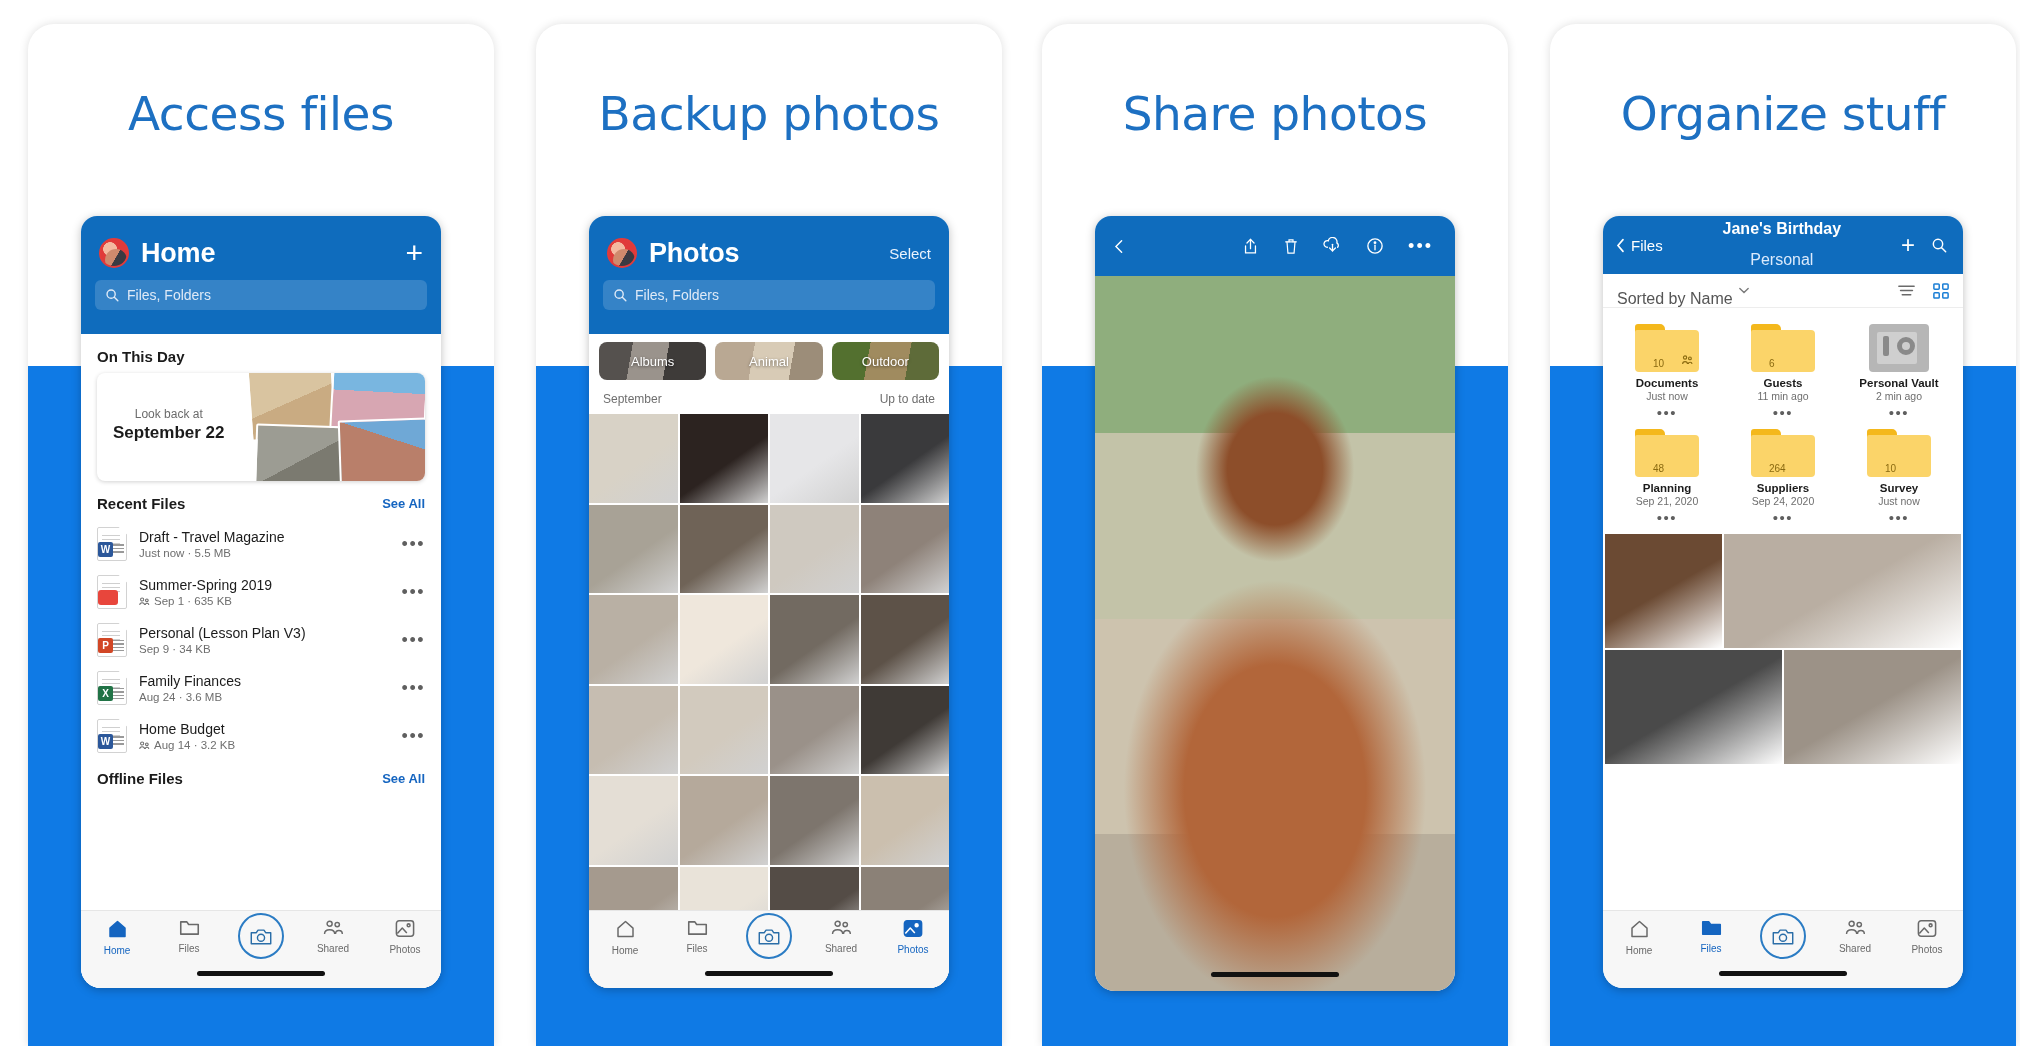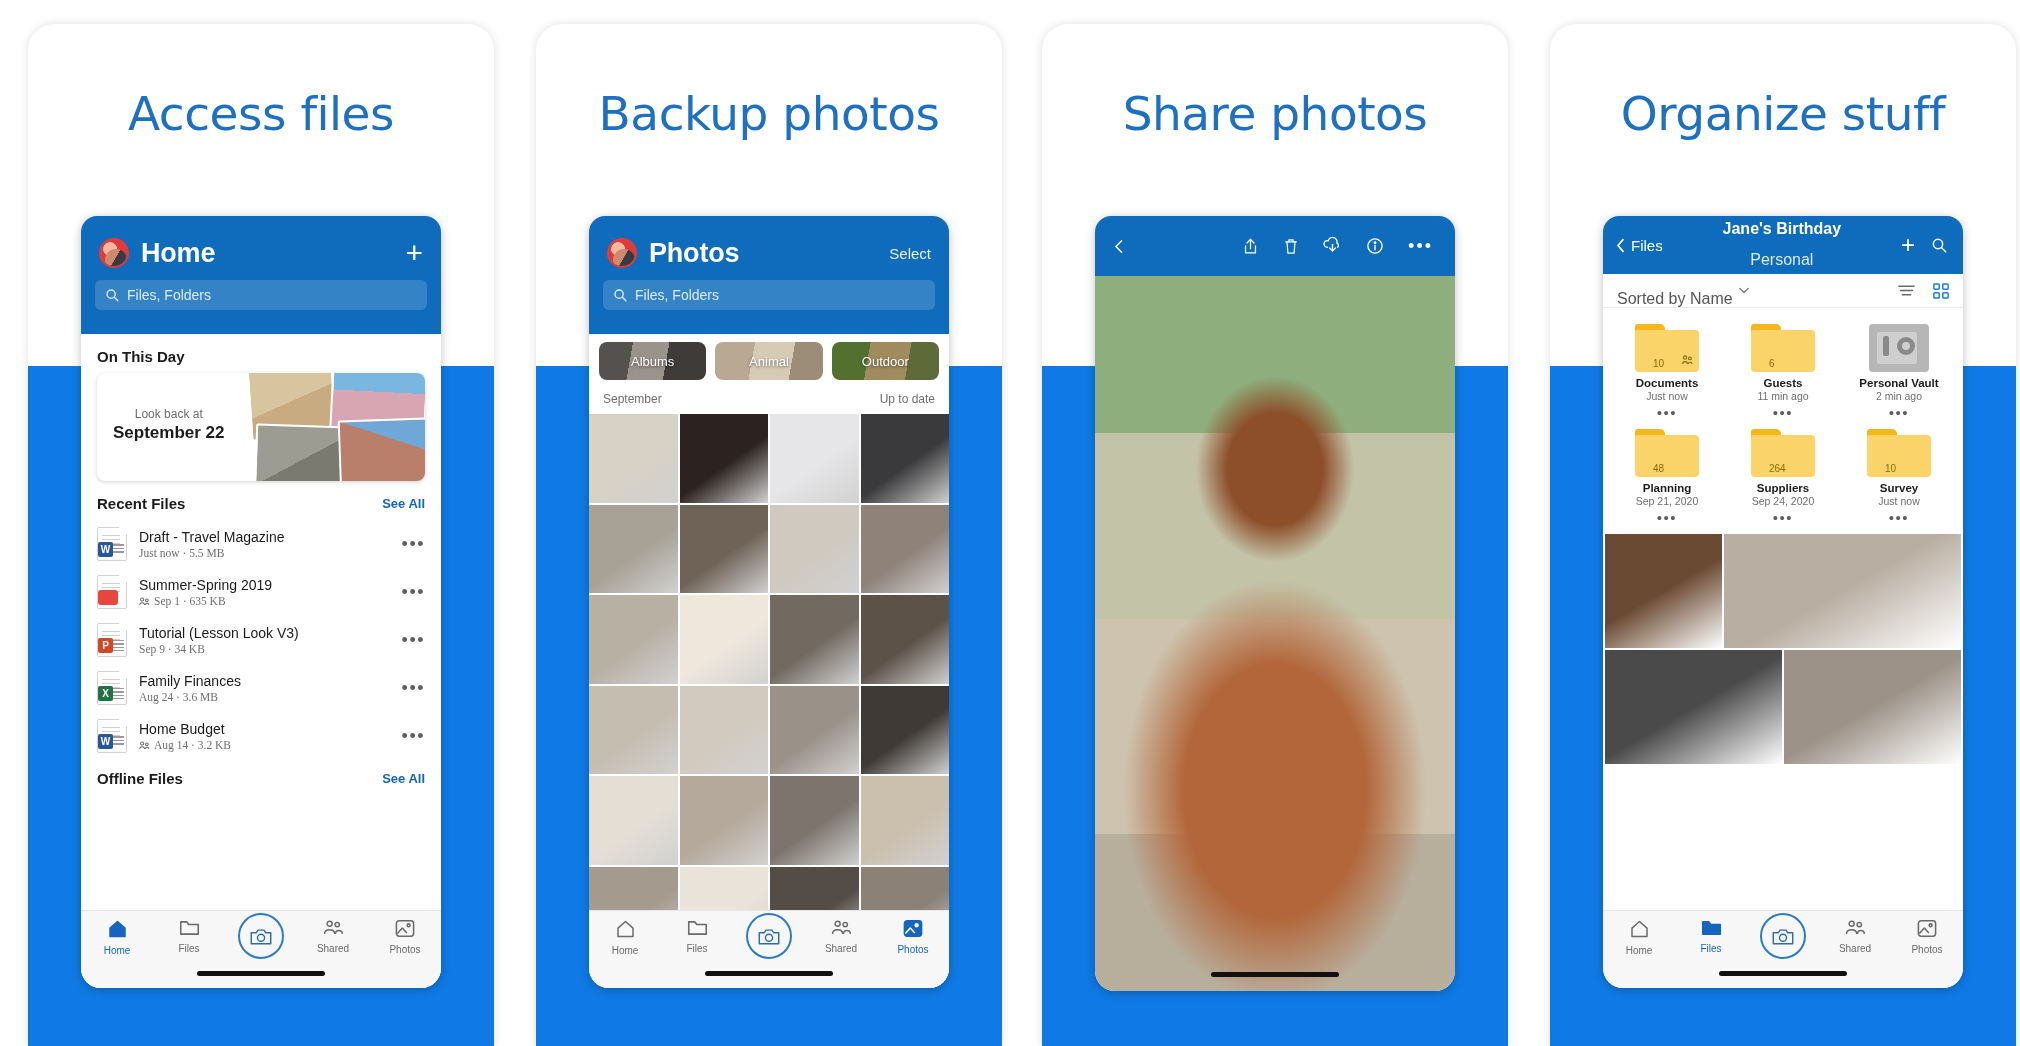--- a/index.html
+++ b/index.html
@@ -119,21 +119,21 @@
     background: repeating-linear-gradient(#9a9a9a 0 1.5px, transparent 1.5px 3.5px); }
   .fi.word .badge { background:#2b579a; }
   .fi.excel .badge { background:#217346; }
   .fi.ppt .badge { background:#d24726; }
   .fi.pdf .badge { background:#e8463c; width: 20px; border-radius:3px;}
   .fi .bodylines { position:absolute; left:5px; top:8px; width:18px; height:12px;
     background: repeating-linear-gradient(#cfcfcf 0 1.5px, transparent 1.5px 4px); }
 
   .file-meta { margin-left: 12px; flex: 1; min-width: 0; }
   .file-name { font-size: 14px; color: #1b1b1b; white-space: nowrap; overflow: hidden; text-overflow: ellipsis;}
-  .file-sub { font-size: 11.5px; color: #6e6e6e; margin-top: 2px; display:flex; align-items:center; gap:4px;font-family:Liberation Serif, serif;}
+  .file-sub { font-size: 11.5px; color: #6e6e6e; margin-top: 2px; display:flex; align-items:center; gap:4px;}
   .dots { color:#5f5f5f; font-size: 18px; letter-spacing: 1.5px; line-height: 1; padding-left: 8px;}
 
   
   .bottom-nav {
     position: absolute; left: 0; right: 0; bottom: 0; height: 78px;
     background: #f7f7f7; border-top: 1px solid #e6e6e6;
     display: flex; align-items: flex-start; justify-content: space-around;
     padding-top: 8px; border-radius: 0 0 18px 18px;
   }
   .nav-item { width: 64px; text-align: center; }
@@ -299,21 +299,21 @@
     <span class="dots">•••</span>
   </div>
   <div class="file-row">
     <div class="fi ppt">
       <div class="sheet"></div>
                 <div class="bodylines"></div>
       <div class="badge">P</div>
                 <div class="lines"></div>
     </div>
     <div class="file-meta">
-      <div class="file-name">Tutorial (Lesson Look V3)</div>
+      <div class="file-name">Personal (Lesson Plan V3)</div>
       <div class="file-sub">
                   <span>Sep 9 · 34 KB</span>
                 </div>
     </div>
     <span class="dots">•••</span>
   </div>
   <div class="file-row">
     <div class="fi excel">
       <div class="sheet"></div>
                 <div class="bodylines"></div>

